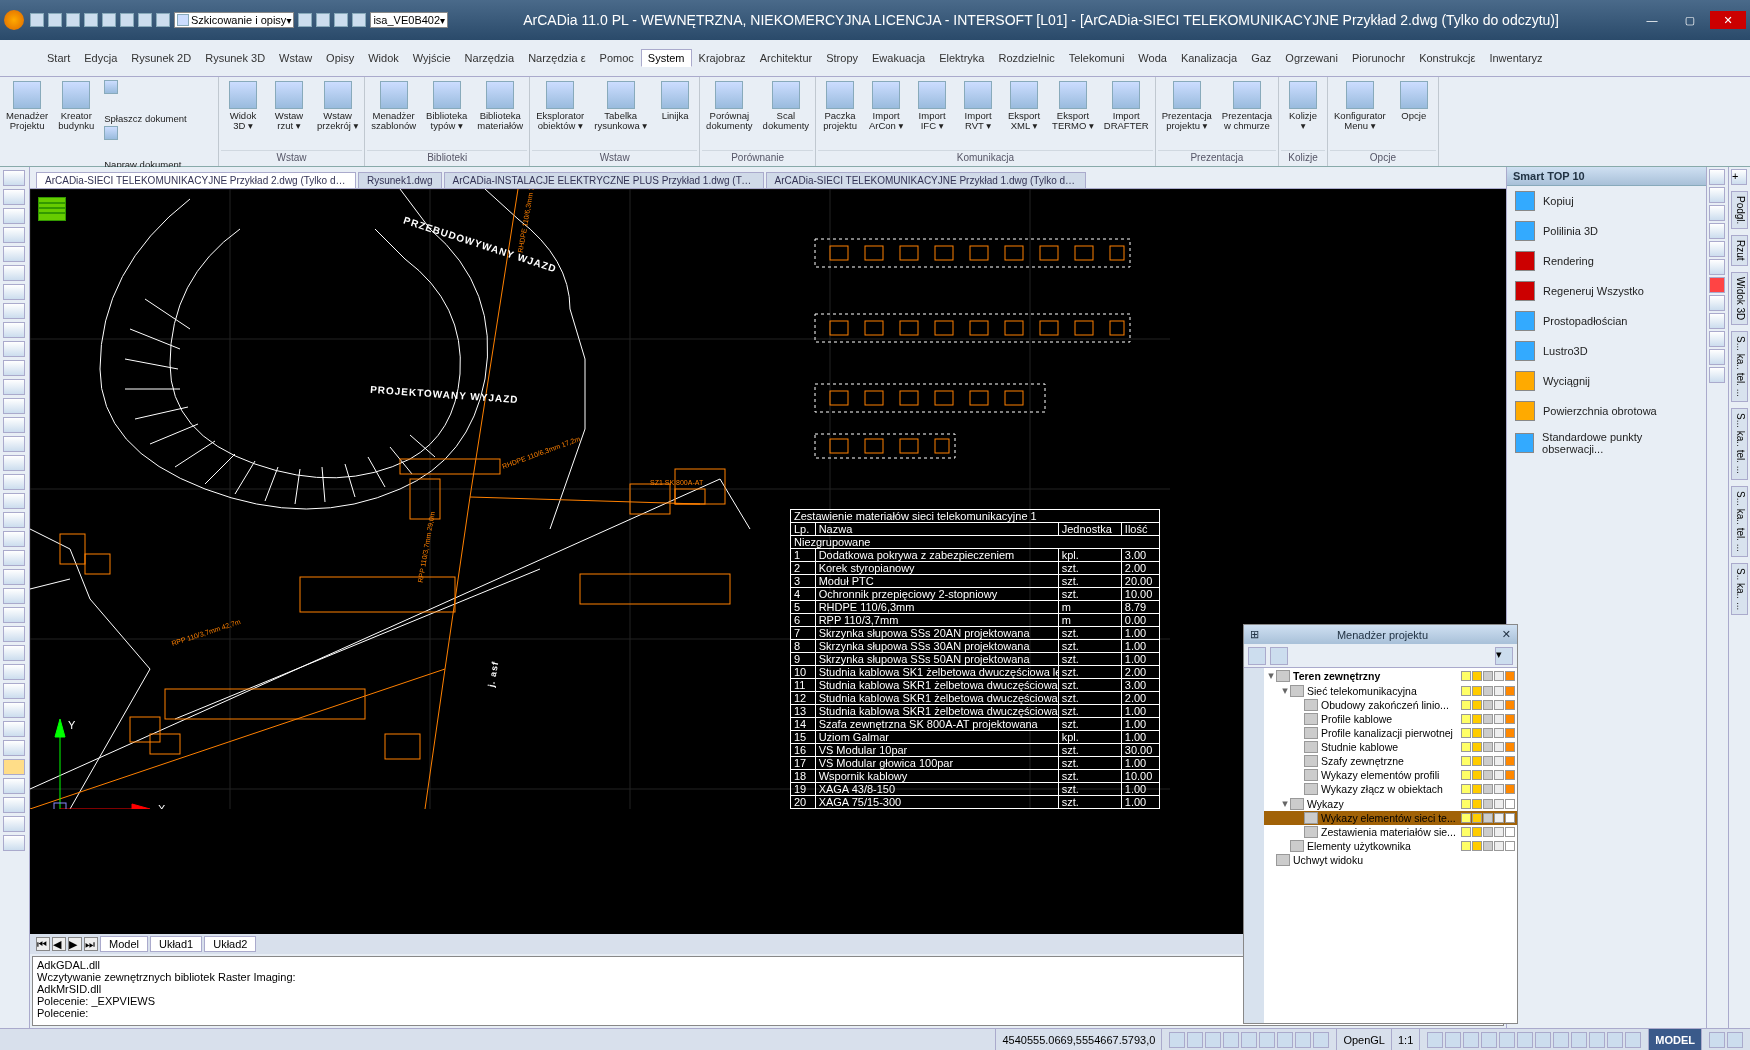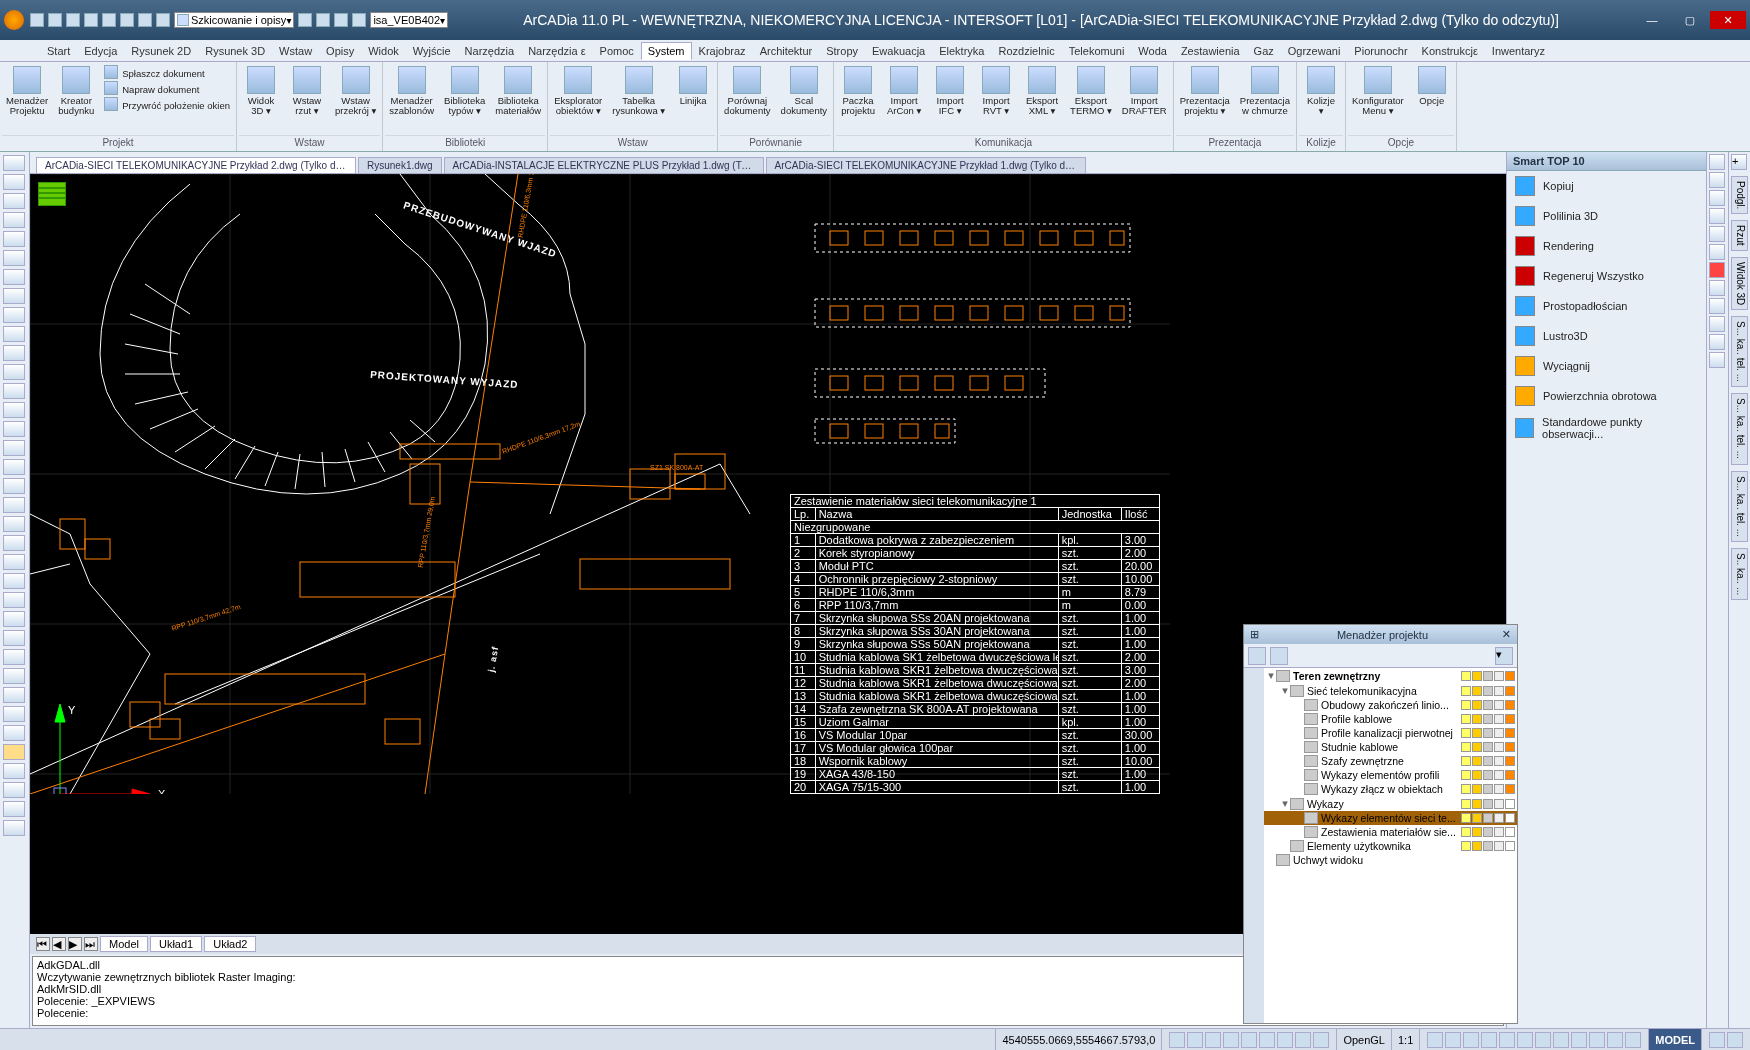--- a/index.html
+++ b/index.html
@@ -6,31 +6,31 @@
 body { width: 1750px; height: 1050px; background: #b0c4de; overflow: hidden; display: flex; flex-direction: column; }
 .titlebar { height: 40px; background: linear-gradient(#4a6a8a,#2a4a6a); color: #fff; display: flex; align-items: center; padding: 0 4px; }
 .titlebar .logo { width: 20px; height: 20px; background: radial-gradient(#fa0,#d60); border-radius: 50%; margin-right: 6px; }
 .titlebar .qat { display: flex; gap: 4px; align-items: center; }
 .titlebar .qat .qi { width: 14px; height: 14px; background: #cde; border: 1px solid #8ab; }
 .titlebar .combo { background: #fff; color: #000; border: 1px solid #888; padding: 0 2px; height: 16px; display: flex; align-items: center; font-size: 10px; }
 .titlebar .title { flex: 1; text-align: center; font-size: 14px; }
 .titlebar .wbtns { display: flex; gap: 2px; }
 .titlebar .wbtn { width: 36px; height: 18px; display: flex; align-items: center; justify-content: center; color: #fff; }
 .titlebar .wbtn.close { background: #c00; }
-.menubar { height: 22px; background: #e8eef5; border-bottom: 1px solid #aac; display: flex; align-items: center; padding-left: 40px; }
+.menubar { height: 37px; background: #e8eef5; border-bottom: 1px solid #aac; display: flex; align-items: center; padding-left: 40px; }
 .menubar .mtab { padding: 2px 6px; font-size: 11px; color: #333; border: 1px solid transparent; }
 .menubar .mtab.active { background: #fff; border: 1px solid #aac; border-bottom-color: #fff; color: #000; }
 .ribbon { height: 90px; background: #e8eef5; border-bottom: 1px solid #8aa; display: flex; }
 .rgroup { border-right: 1px solid #c0c8d0; display: flex; flex-direction: column; padding: 2px; }
 .rgroup .items { flex: 1; display: flex; align-items: flex-start; gap: 2px; }
 .rgroup .lbl { text-align: center; font-size: 10px; color: #556; padding: 1px; border-top: 1px solid #d0d8e0; }
 .rbtn { display: flex; flex-direction: column; align-items: center; padding: 2px 4px; min-width: 44px; }
 .rbtn .ic { width: 28px; height: 28px; background: linear-gradient(#cdf,#9bd); border: 1px solid #8ab; margin-bottom: 2px; }
 .rbtn .t { font-size: 9.5px; text-align: center; color: #222; line-height: 1.05; }
-.rbtn.h { flex-direction: row; min-width: auto; padding: 1px 4px; align-items: flex-end; }
+.rbtn.h { flex-direction: column; min-width: auto; padding: 1px 4px; align-items: flex-start; gap: 20px; }
 .rbtn.h .ic { width: 14px; height: 14px; margin: 0 4px 0 0; }
 .workspace { flex: 1; display: flex; overflow: hidden; }
 .ltool { width: 30px; background: #e8eef5; border-right: 1px solid #aac; display: flex; flex-direction: column; gap: 3px; padding: 3px; }
 .ltool .ti { width: 22px; height: 16px; background: linear-gradient(#fff,#cde); border: 1px solid #aac; }
 .ltool .ti.active { background: #fd8; }
 .drawarea { flex: 1; display: flex; flex-direction: column; background: #e8eef5; }
 .doctabs { height: 22px; display: flex; background: #e8eef5; border-bottom: 1px solid #aac; align-items: flex-end; padding-left: 6px; }
 .doctab { background: #d0dae8; border: 1px solid #aac; padding: 2px 8px; font-size: 10px; margin-right: 2px; border-bottom: none; color: #335; max-width: 320px; white-space: nowrap; overflow: hidden; text-overflow: ellipsis; }
 .doctab.active { background: #fff; }
 .canvas { flex: 1; background: #000; position: relative; overflow: hidden; }
@@ -120,21 +120,21 @@
     <div class="mtab">Pomoc</div>
     <div class="mtab active">System</div>
     <div class="mtab">Krajobraz</div>
     <div class="mtab">Architektur</div>
     <div class="mtab">Stropy</div>
     <div class="mtab">Ewakuacja</div>
     <div class="mtab">Elektryka</div>
     <div class="mtab">Rozdzielnic</div>
     <div class="mtab">Telekomuni</div>
     <div class="mtab">Woda</div>
-    <div class="mtab">Zestawienia</div>
+    <div class="mtab">Kanalizacja</div>
     <div class="mtab">Gaz</div>
     <div class="mtab">Ogrzewani</div>
     <div class="mtab">Piorunochr</div>
     <div class="mtab">Konstrukcjε</div>
     <div class="mtab">Inwentaryz</div>
   </div>
 
 <div class="ribbon" id="ribbon">
     <div class="rgroup">
       <div class="items">

